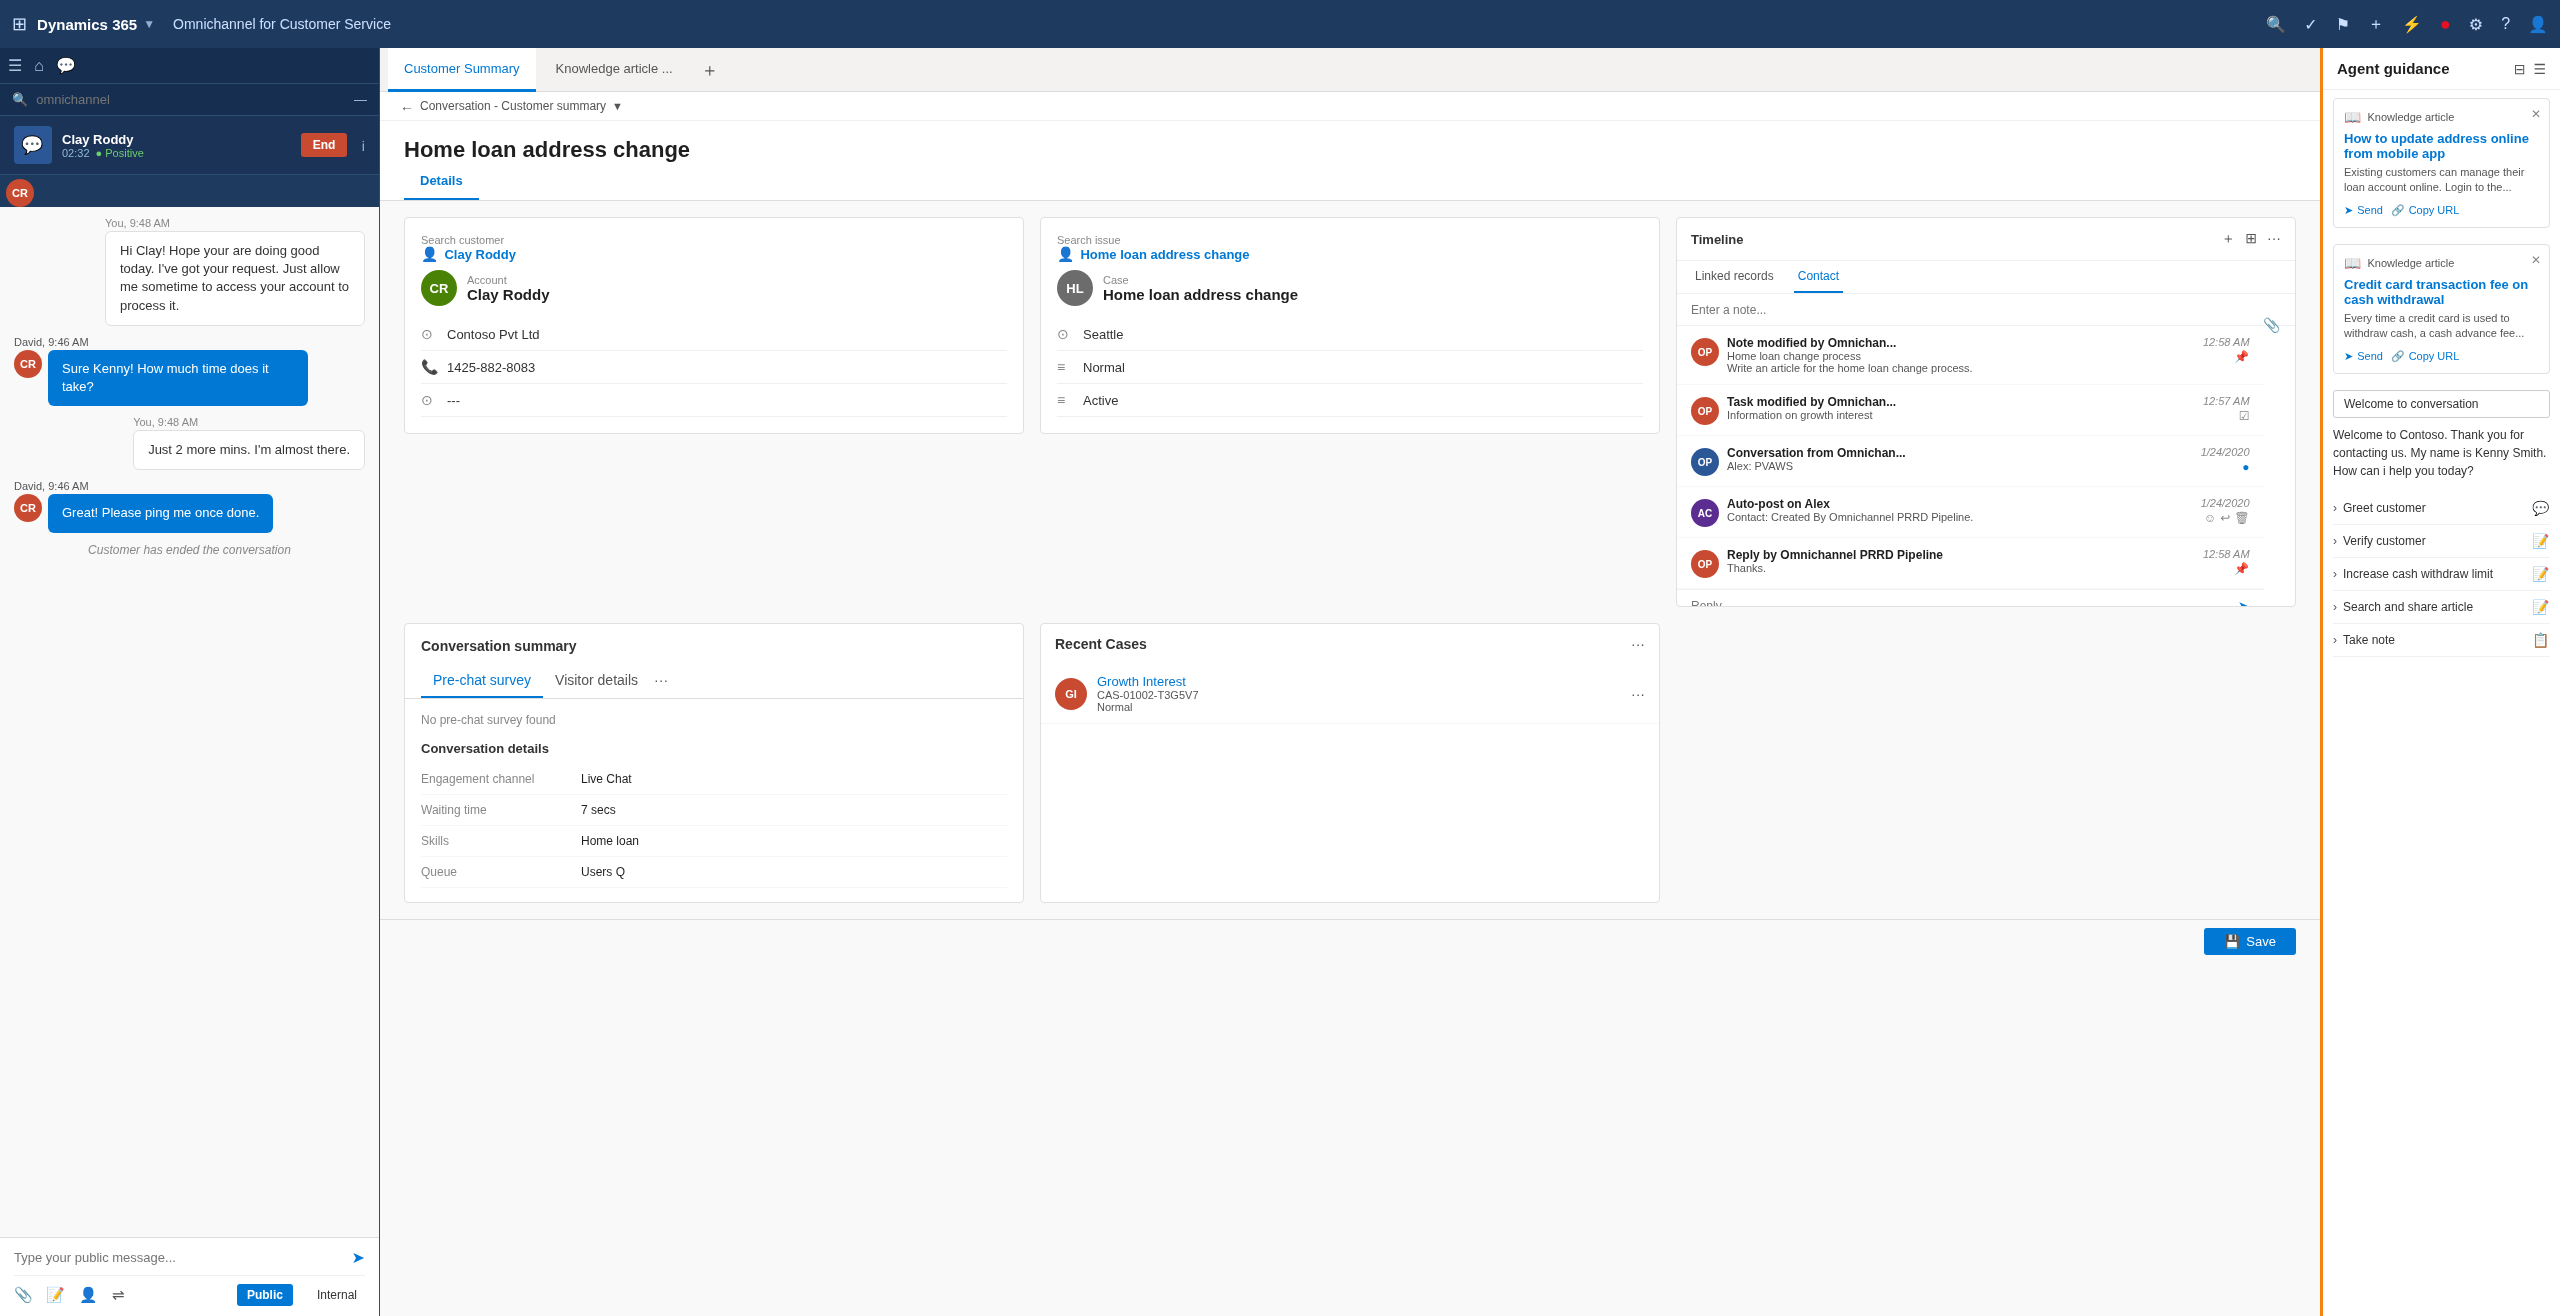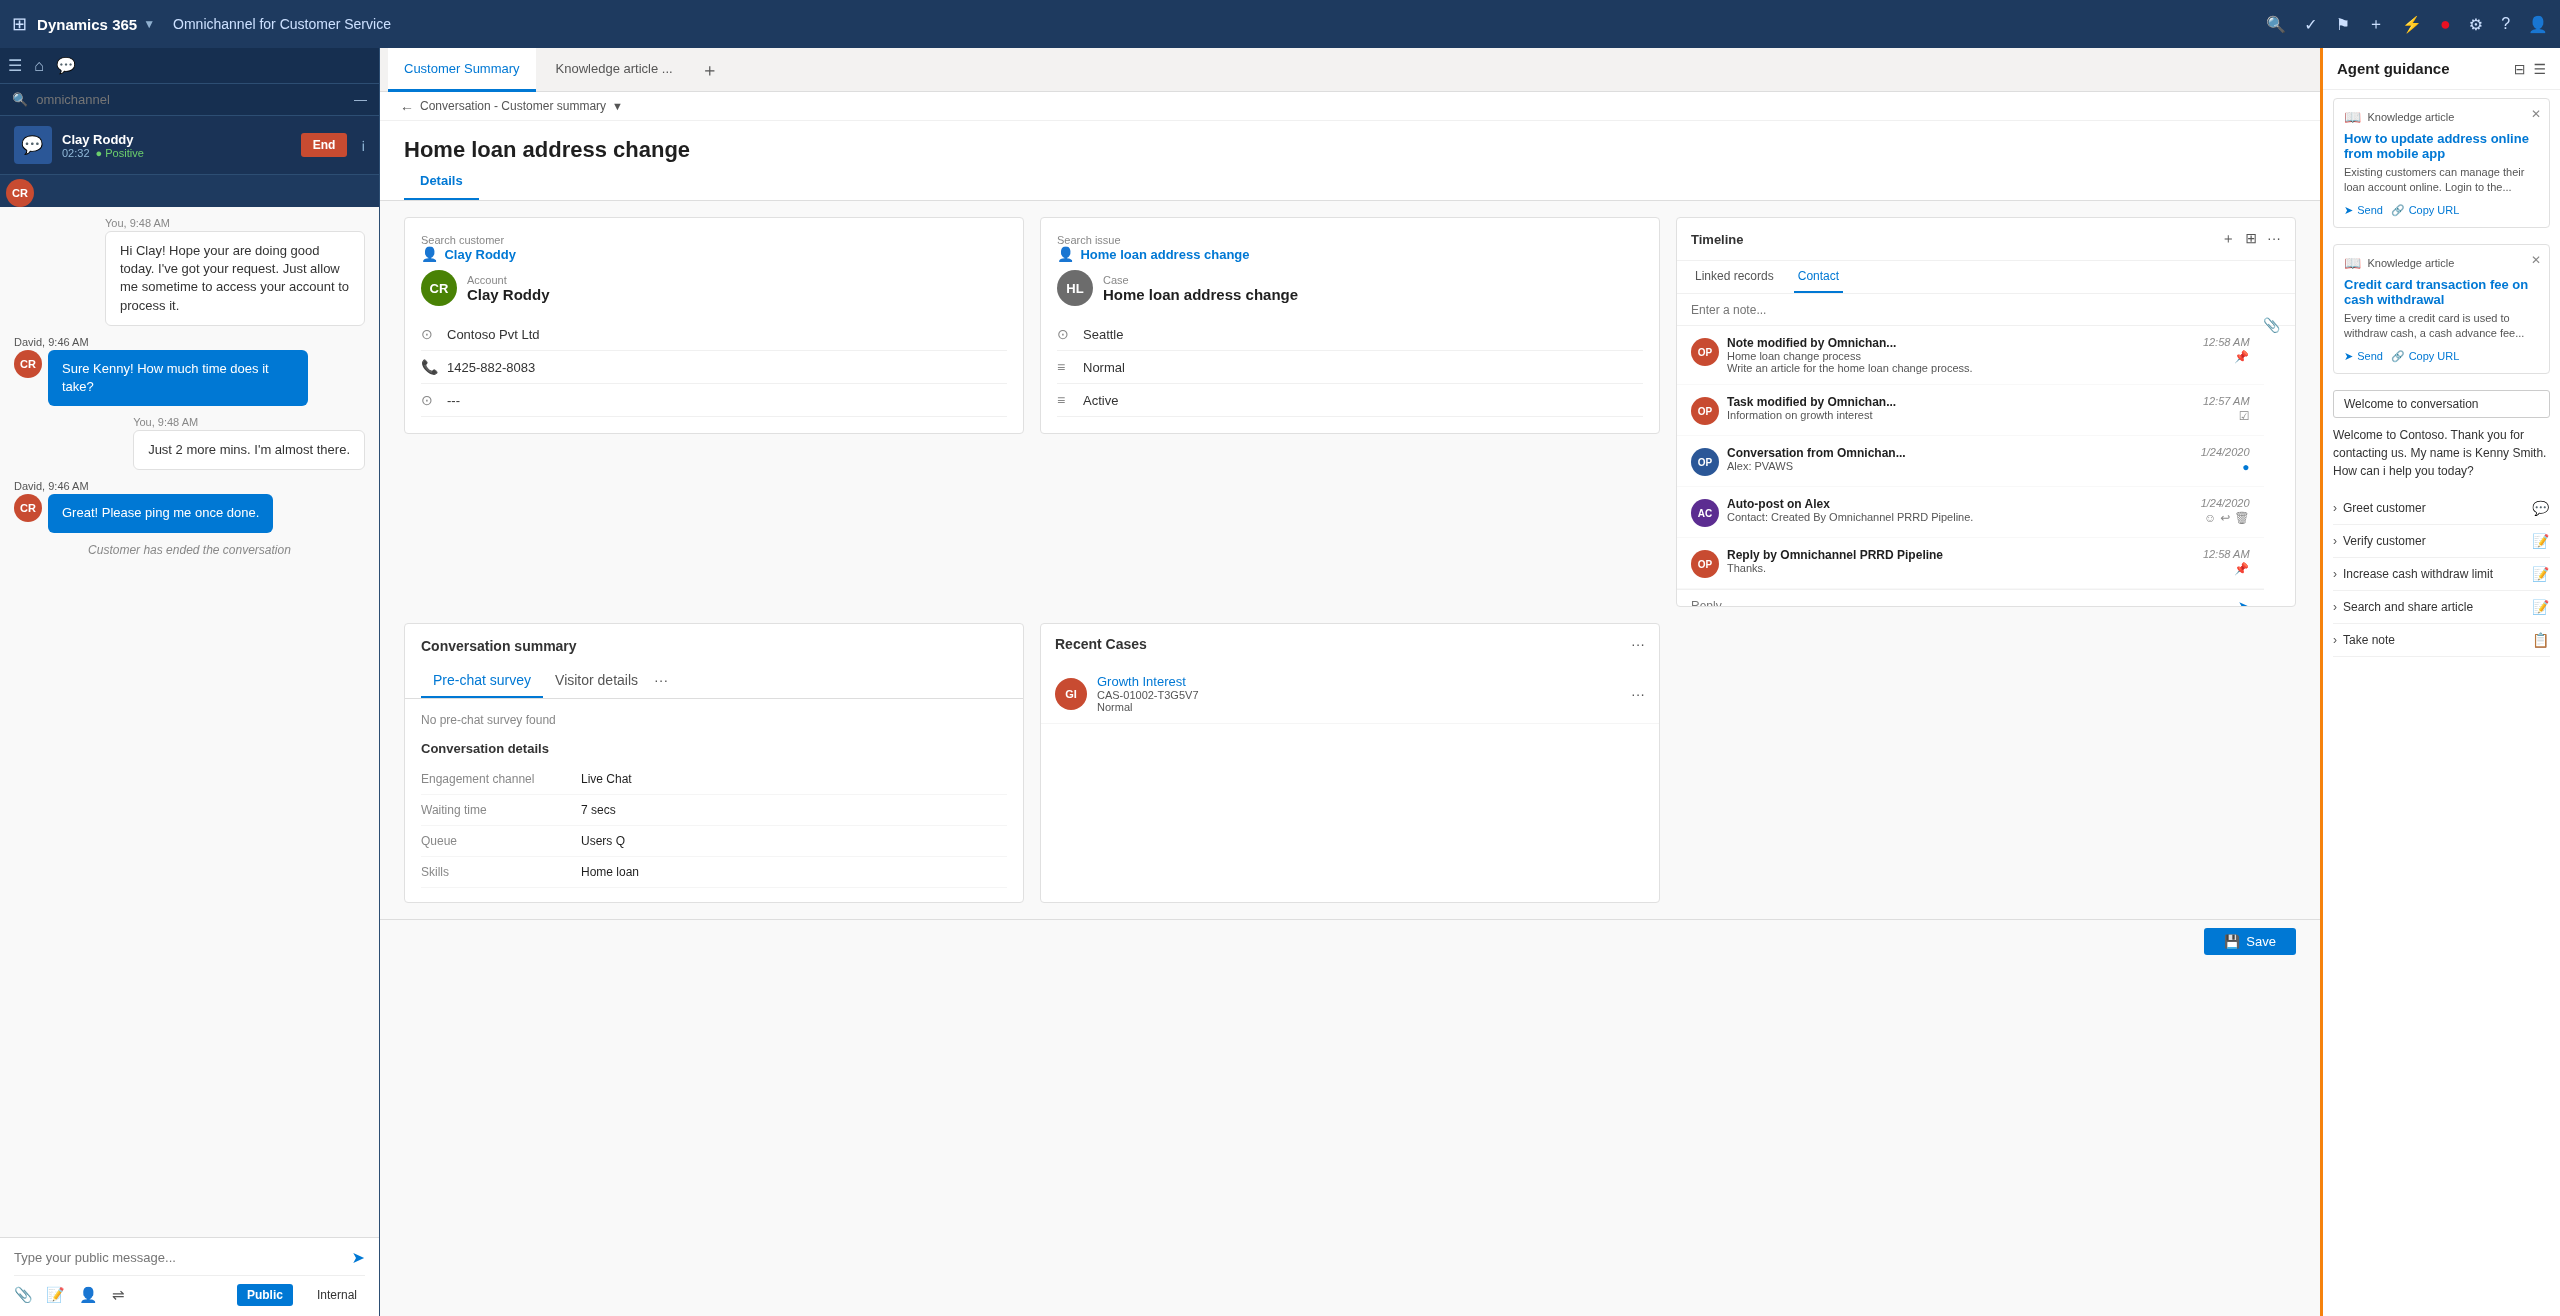--- a/index.html
+++ b/index.html
@@ -639,26 +639,26 @@
             <div class="conv-details-title">Conversation details</div>
             <div class="conv-detail-row">
               <span class="conv-detail-label">Engagement channel</span>
               <span class="conv-detail-value">Live Chat</span>
             </div>
             <div class="conv-detail-row">
               <span class="conv-detail-label">Waiting time</span>
               <span class="conv-detail-value">7 secs</span>
             </div>
             <div class="conv-detail-row">
+              <span class="conv-detail-label">Skills</span>
+              <span class="conv-detail-value">Home loan</span>
+            </div>
+            <div class="conv-detail-row">
               <span class="conv-detail-label">Queue</span>
               <span class="conv-detail-value">Users Q</span>
-            </div>
-            <div class="conv-detail-row">
-              <span class="conv-detail-label">Skills</span>
-              <span class="conv-detail-value">Home loan</span>
             </div>
           </div>
         </div>
 
         <div class="recent-cases-card">
           <div class="rc-header">
             <span class="rc-title">Recent Cases</span>
             <span class="rc-more">···</span>
           </div>
           <div class="rc-item">

